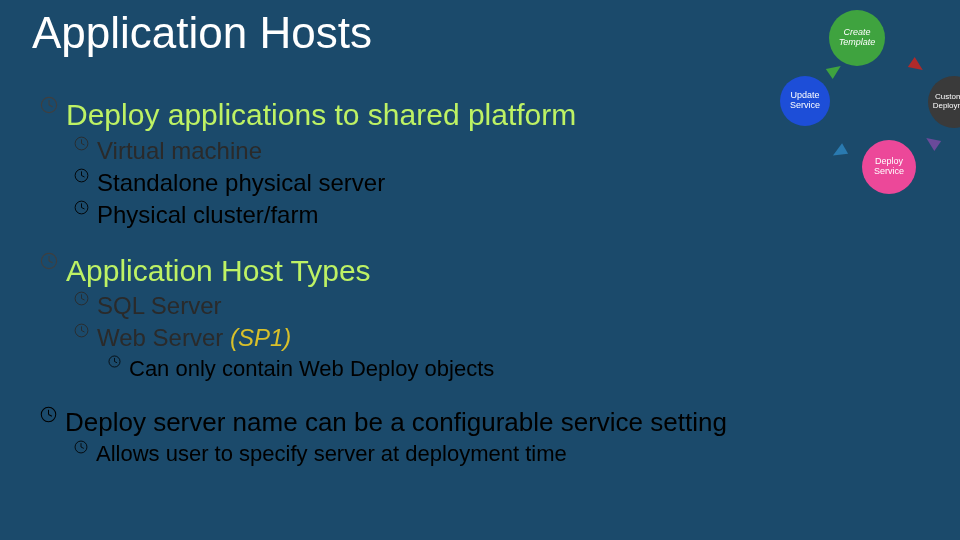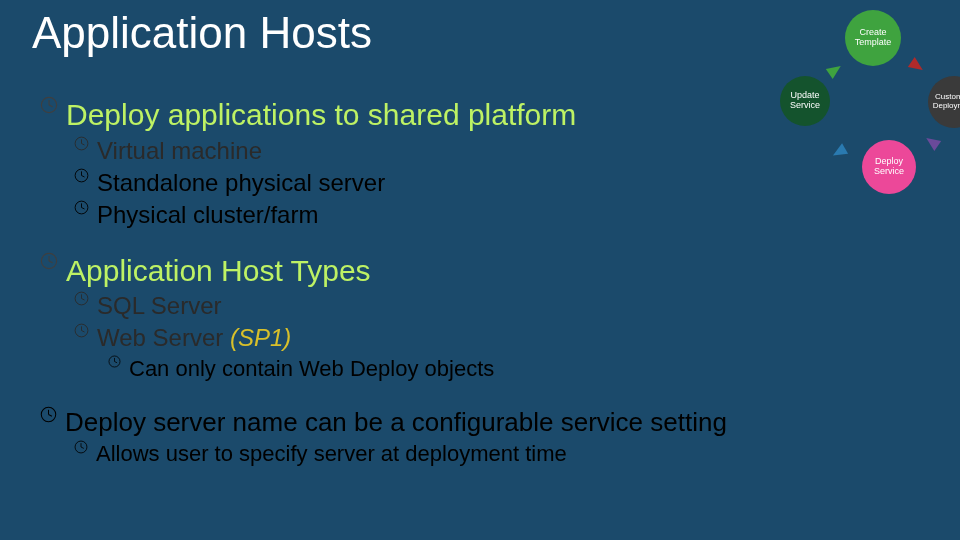--- a/index.html
+++ b/index.html
@@ -57,22 +57,22 @@
     display: flex;
     align-items: center;
     justify-content: center;
     text-align: center;
     font-size: 9px;
     line-height: 1.1;
     color: #fff;
     font-family: "Segoe UI", Arial, sans-serif;
     font-weight: 400;
   }
-  .n-green   { background: #3fa33f; width: 56px; height: 56px; top: 6px;  left: 95px; }
-  .n-update  { background: #14532d; width: 50px; height: 50px; top: 72px; left: 30px; }
+  .n-green   { background: #3fa33f; width: 56px; height: 56px; top: 6px;  left: 79px; font-style: italic; }
+  .n-update  { background: #1d4ed8; width: 50px; height: 50px; top: 72px; left: 30px; }
   .n-deploy  { background: #ec4899; width: 54px; height: 54px; top: 136px; left: 112px; }
   .n-custom  { background: #3a3a3a; width: 52px; height: 52px; top: 72px; left: 178px; font-size: 8px; }
 
   .arrow {
     position: absolute;
     width: 0; height: 0;
     border-style: solid;
   }
   
   .a1 { top: 56px; left: 160px; border-width: 6px 0 6px 14px; border-color: transparent transparent transparent #b02a2a; transform: rotate(35deg); }

